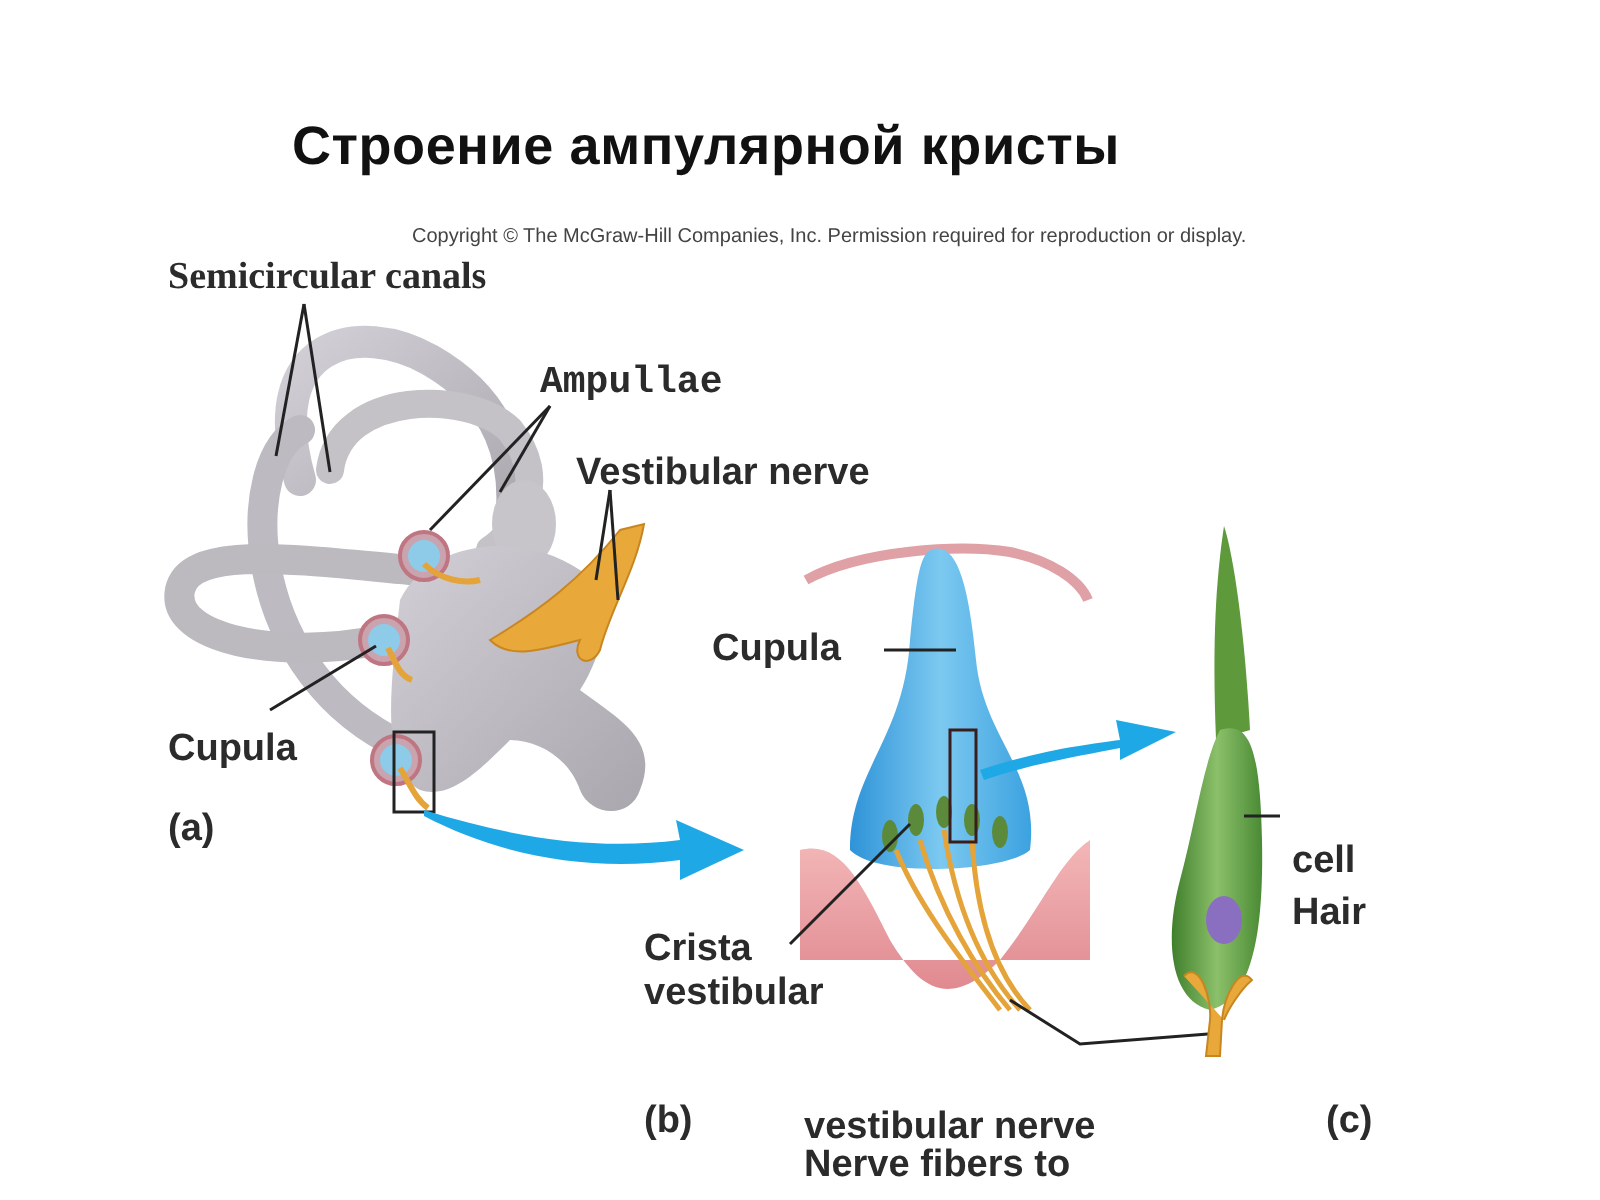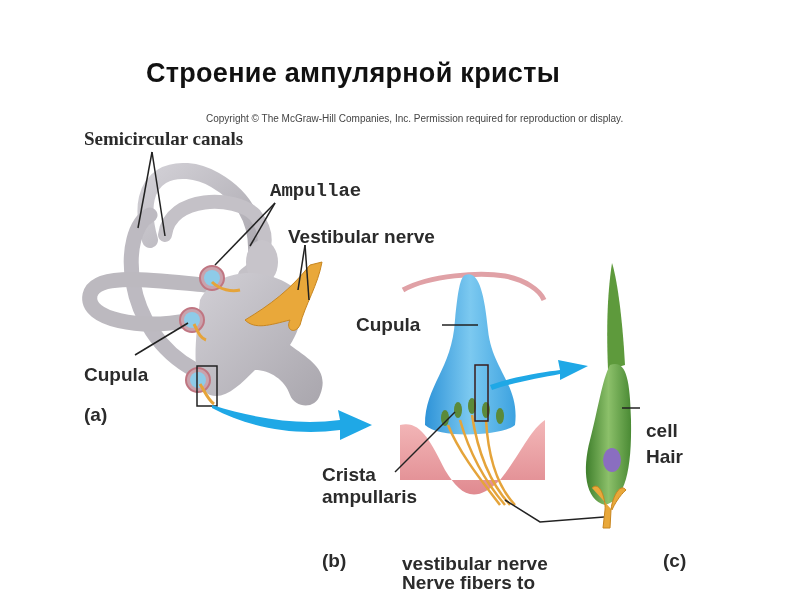--- a/index.html
+++ b/index.html
@@ -121,20 +121,20 @@
 </svg>
 
 <div class="lbl" style="left:84px;top:128px;font-family:Liberation Serif, serif;">Semicircular canals</div>
 <div class="lbl" style="left:270px;top:181px;font-family:Liberation Mono, monospace;">Ampullae</div>
 <div class="lbl" style="left:288px;top:226px;">Vestibular nerve</div>
 <div class="lbl" style="left:84px;top:364px;">Cupula</div>
 <div class="lbl" style="left:84px;top:404px;">(a)</div>
 
 <div class="lbl" style="left:356px;top:314px;">Cupula</div>
 <div class="lbl" style="left:322px;top:464px;">Crista</div>
-<div class="lbl" style="left:322px;top:486px;">ampullaris</div>
+<div class="lbl" style="left:322px;top:486px;">vestibular</div>
 <div class="lbl" style="left:402px;top:530px;margin-top:42px;">Nerve fibers to</div>
 <div class="lbl" style="left:402px;top:553px;">vestibular nerve</div>
 <div class="lbl" style="left:322px;top:550px;">(b)</div>
 
 <div class="lbl" style="left:646px;top:398px;margin-top:48px;">Hair</div>
 <div class="lbl" style="left:646px;top:420px;">cell</div>
 <div class="lbl" style="left:663px;top:550px;">(c)</div>
 
 </body></html>

